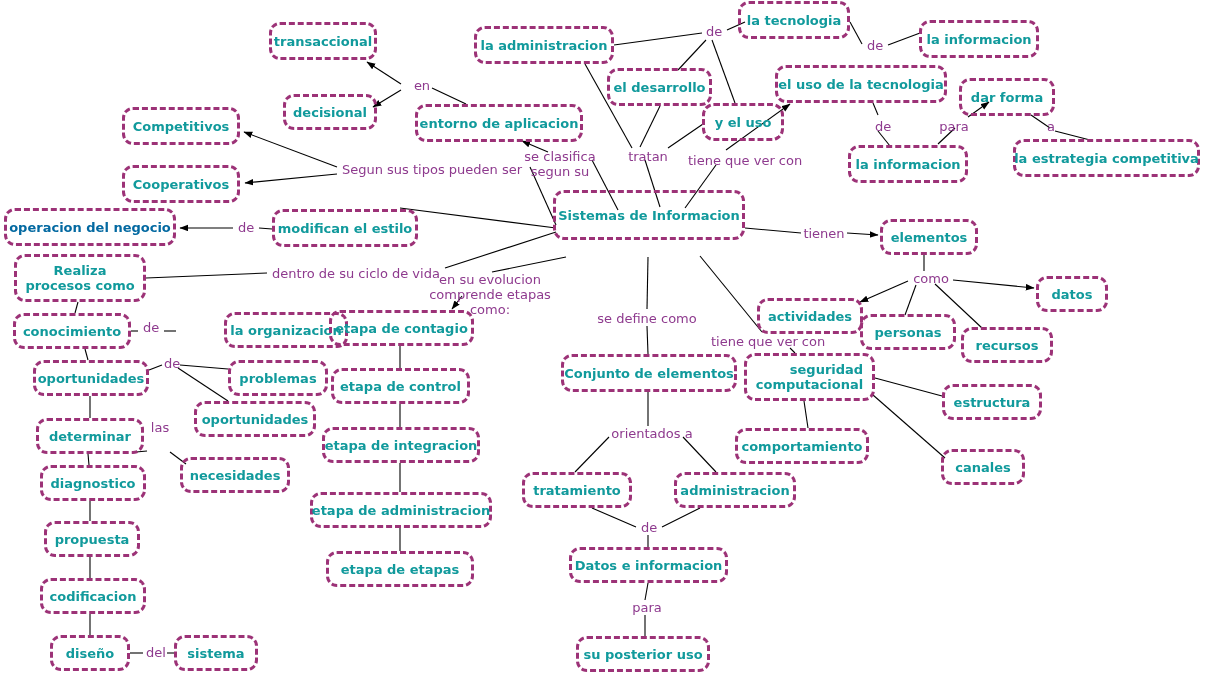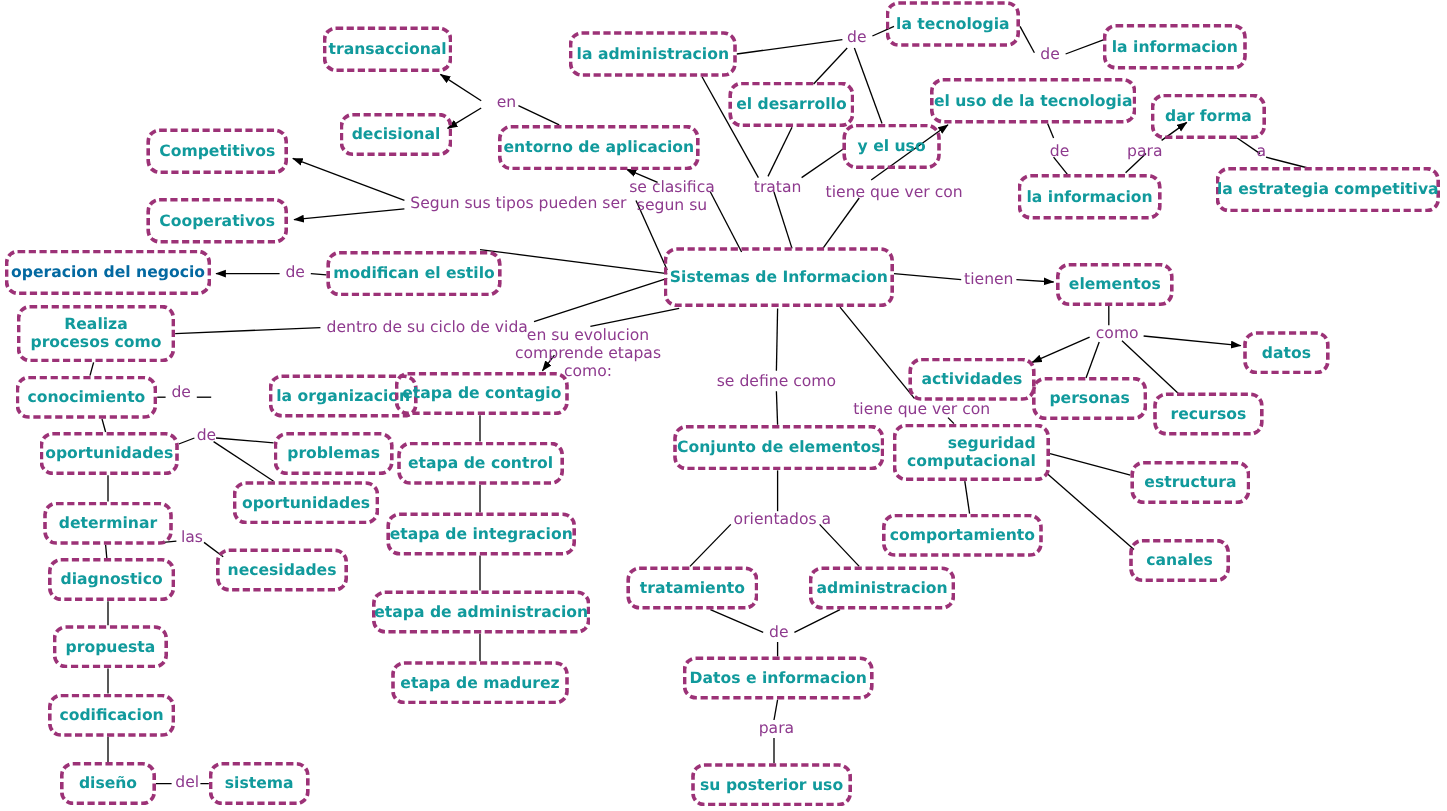--- a/index.html
+++ b/index.html
@@ -140,38 +140,38 @@
       <div class="node" style="left: 919px; top: 20px; width: 120px; height: 38px; border-color: rgb(156, 50, 119); color: rgb(17, 154, 156);">la informacion</div>
       <div class="node" style="left: 775px; top: 65px; width: 172px; height: 38px; border-color: rgb(156, 50, 119); color: rgb(17, 154, 156);">el uso de la tecnologia</div>
       <div class="node" style="left: 959px; top: 78px; width: 96px; height: 38px; border-color: rgb(156, 50, 119); color: rgb(17, 154, 156);">dar forma</div>
       <div class="node" style="left: 848px; top: 145px; width: 120px; height: 38px; border-color: rgb(156, 50, 119); color: rgb(17, 154, 156);">la informacion</div>
       <div class="node" style="left: 1013px; top: 139px; width: 187px; height: 38px; border-color: rgb(156, 50, 119); color: rgb(17, 154, 156);">la estrategia competitiva</div>
       <div class="node" style="left: 122px; top: 107px; width: 118px; height: 38px; border-color: rgb(156, 50, 119); color: rgb(17, 154, 156);">Competitivos</div>
       <div class="node" style="left: 122px; top: 165px; width: 118px; height: 38px; border-color: rgb(156, 50, 119); color: rgb(17, 154, 156);">Cooperativos</div>
       <div class="node" style="left: 272px; top: 209px; width: 146px; height: 38px; border-color: rgb(156, 50, 119); color: rgb(17, 154, 156);">modifican el estilo</div>
       <div class="node" style="left: 4px; top: 208px; width: 172px; height: 38px; border-color: rgb(156, 50, 119); color: #0369a1;">operacion del negocio</div>
       <div class="node wrap" style="left: 14px; top: 254px; width: 132px; height: 48px; border-color: rgb(156, 50, 119); color: rgb(17, 154, 156);">Realiza<br>procesos como</div>
-      <div class="node" style="left: 553px; top: 206px; width: 192px; height: 50px; border-color: rgb(156, 50, 119); color: rgb(17, 154, 156);">Sistemas de Informacion</div>
+      <div class="node" style="left: 553px; top: 190px; width: 192px; height: 50px; border-color: rgb(156, 50, 119); color: rgb(17, 154, 156);">Sistemas de Informacion</div>
       <div class="node" style="left: 13px; top: 313px; width: 118px; height: 36px; border-color: rgb(156, 50, 119); color: rgb(17, 154, 156);">conocimiento</div>
       <div class="node" style="left: 176px; top: 312px; width: 124px; height: 36px; border-color: rgb(156, 50, 119); color: rgb(17, 154, 156); margin-left: 48px;">la organizacion</div>
       <div class="node" style="left: 33px; top: 360px; width: 116px; height: 36px; border-color: rgb(156, 50, 119); color: rgb(17, 154, 156);">oportunidades</div>
       <div class="node" style="left: 228px; top: 360px; width: 100px; height: 36px; border-color: rgb(156, 50, 119); color: rgb(17, 154, 156);">problemas</div>
       <div class="node" style="left: 194px; top: 401px; width: 122px; height: 36px; border-color: rgb(156, 50, 119); color: rgb(17, 154, 156);">oportunidades</div>
       <div class="node" style="left: 36px; top: 418px; width: 108px; height: 36px; border-color: rgb(156, 50, 119); color: rgb(17, 154, 156);">determinar</div>
       <div class="node" style="left: 180px; top: 457px; width: 110px; height: 36px; border-color: rgb(156, 50, 119); color: rgb(17, 154, 156);">necesidades</div>
       <div class="node" style="left: 40px; top: 465px; width: 106px; height: 36px; border-color: rgb(156, 50, 119); color: rgb(17, 154, 156);">diagnostico</div>
       <div class="node" style="left: 44px; top: 521px; width: 96px; height: 36px; border-color: rgb(156, 50, 119); color: rgb(17, 154, 156);">propuesta</div>
       <div class="node" style="left: 40px; top: 578px; width: 106px; height: 36px; border-color: rgb(156, 50, 119); color: rgb(17, 154, 156);">codificacion</div>
       <div class="node" style="left: 50px; top: 635px; width: 80px; height: 36px; border-color: rgb(156, 50, 119); color: rgb(17, 154, 156);">diseño</div>
       <div class="node" style="left: 174px; top: 635px; width: 84px; height: 36px; border-color: rgb(156, 50, 119); color: rgb(17, 154, 156);">sistema</div>
       <div class="node" style="left: 329px; top: 310px; width: 145px; height: 36px; border-color: rgb(156, 50, 119); color: rgb(17, 154, 156);">etapa de contagio</div>
       <div class="node" style="left: 331px; top: 368px; width: 139px; height: 36px; border-color: rgb(156, 50, 119); color: rgb(17, 154, 156);">etapa de control</div>
       <div class="node" style="left: 322px; top: 427px; width: 158px; height: 36px; border-color: rgb(156, 50, 119); color: rgb(17, 154, 156);">etapa de integracion</div>
       <div class="node" style="left: 310px; top: 492px; width: 182px; height: 36px; border-color: rgb(156, 50, 119); color: rgb(17, 154, 156);">etapa de administracion</div>
-      <div class="node" style="left: 326px; top: 551px; width: 148px; height: 36px; border-color: rgb(156, 50, 119); color: rgb(17, 154, 156);">etapa de madurez</div>
+      <div class="node" style="left: 326px; top: 551px; width: 148px; height: 36px; border-color: rgb(156, 50, 119); color: rgb(17, 154, 156);">etapa de etapas</div>
       <div class="node" style="left: 561px; top: 354px; width: 176px; height: 38px; border-color: rgb(156, 50, 119); color: rgb(17, 154, 156);">Conjunto de elementos</div>
       <div class="node wrap" style="left: 744px; top: 353px; width: 131px; height: 48px; border-color: rgb(156, 50, 119); color: rgb(17, 154, 156); text-align: right;">seguridad<br>computacional</div>
       <div class="node" style="left: 757px; top: 298px; width: 106px; height: 36px; border-color: rgb(156, 50, 119); color: rgb(17, 154, 156);">actividades</div>
       <div class="node" style="left: 860px; top: 314px; width: 96px; height: 36px; border-color: rgb(156, 50, 119); color: rgb(17, 154, 156);">personas</div>
       <div class="node" style="left: 961px; top: 327px; width: 92px; height: 36px; border-color: rgb(156, 50, 119); color: rgb(17, 154, 156);">recursos</div>
       <div class="node" style="left: 880px; top: 219px; width: 98px; height: 36px; border-color: rgb(156, 50, 119); color: rgb(17, 154, 156);">elementos</div>
       <div class="node" style="left: 1036px; top: 276px; width: 72px; height: 36px; border-color: rgb(156, 50, 119); color: rgb(17, 154, 156);">datos</div>
       <div class="node" style="left: 942px; top: 384px; width: 100px; height: 36px; border-color: rgb(156, 50, 119); color: rgb(17, 154, 156);">estructura</div>
       <div class="node" style="left: 735px; top: 428px; width: 134px; height: 36px; border-color: rgb(156, 50, 119); color: rgb(17, 154, 156);">comportamiento</div>
       <div class="node" style="left: 941px; top: 449px; width: 84px; height: 36px; border-color: rgb(156, 50, 119); color: rgb(17, 154, 156);">canales</div>
@@ -193,19 +193,19 @@
       <div class="lbl" style="left: 337px; top: 162px; width: 190px; color: rgb(142, 58, 142);">Segun sus tipos pueden ser</div>
       <div class="lbl" style="left: 233px; top: 220px; width: 26px; color: rgb(142, 58, 142);">de</div>
       <div class="lbl" style="left: 267px; top: 266px; width: 178px; color: rgb(142, 58, 142);">dentro de su ciclo de vida</div>
       <div class="lbl two" style="left: 414px; top: 272px; width: 152px; color: rgb(142, 58, 142);">en su evolucion<br>comprende etapas como:</div>
       <div class="lbl" style="left: 801px; top: 226px; width: 46px; color: rgb(142, 58, 142);">tienen</div>
       <div class="lbl" style="left: 909px; top: 271px; width: 44px; color: rgb(142, 58, 142);">como</div>
       <div class="lbl" style="left: 597px; top: 311px; width: 100px; color: rgb(142, 58, 142);">se define como</div>
       <div class="lbl" style="left: 711px; top: 334px; width: 114px; color: rgb(142, 58, 142);">tiene que ver con</div>
       <div class="lbl" style="left: 138px; top: 320px; width: 26px; color: rgb(142, 58, 142);">de</div>
       <div class="lbl" style="left: 159px; top: 356px; width: 26px; color: rgb(142, 58, 142);">de</div>
-      <div class="lbl" style="left: 147px; top: 441px; width: 26px; color: rgb(142, 58, 142);">las</div>
+      <div class="lbl" style="left: 147px; top: 420px; width: 26px; color: rgb(142, 58, 142);">las</div>
       <div class="lbl" style="left: 143px; top: 645px; width: 26px; color: rgb(142, 58, 142);">del</div>
       <div class="lbl" style="left: 609px; top: 426px; width: 86px; color: rgb(142, 58, 142);">orientados a</div>
       <div class="lbl" style="left: 636px; top: 520px; width: 26px; color: rgb(142, 58, 142);">de</div>
       <div class="lbl" style="left: 629px; top: 600px; width: 36px; color: rgb(142, 58, 142);">para</div>
     </div>
 </div>
 
 </body></html>

